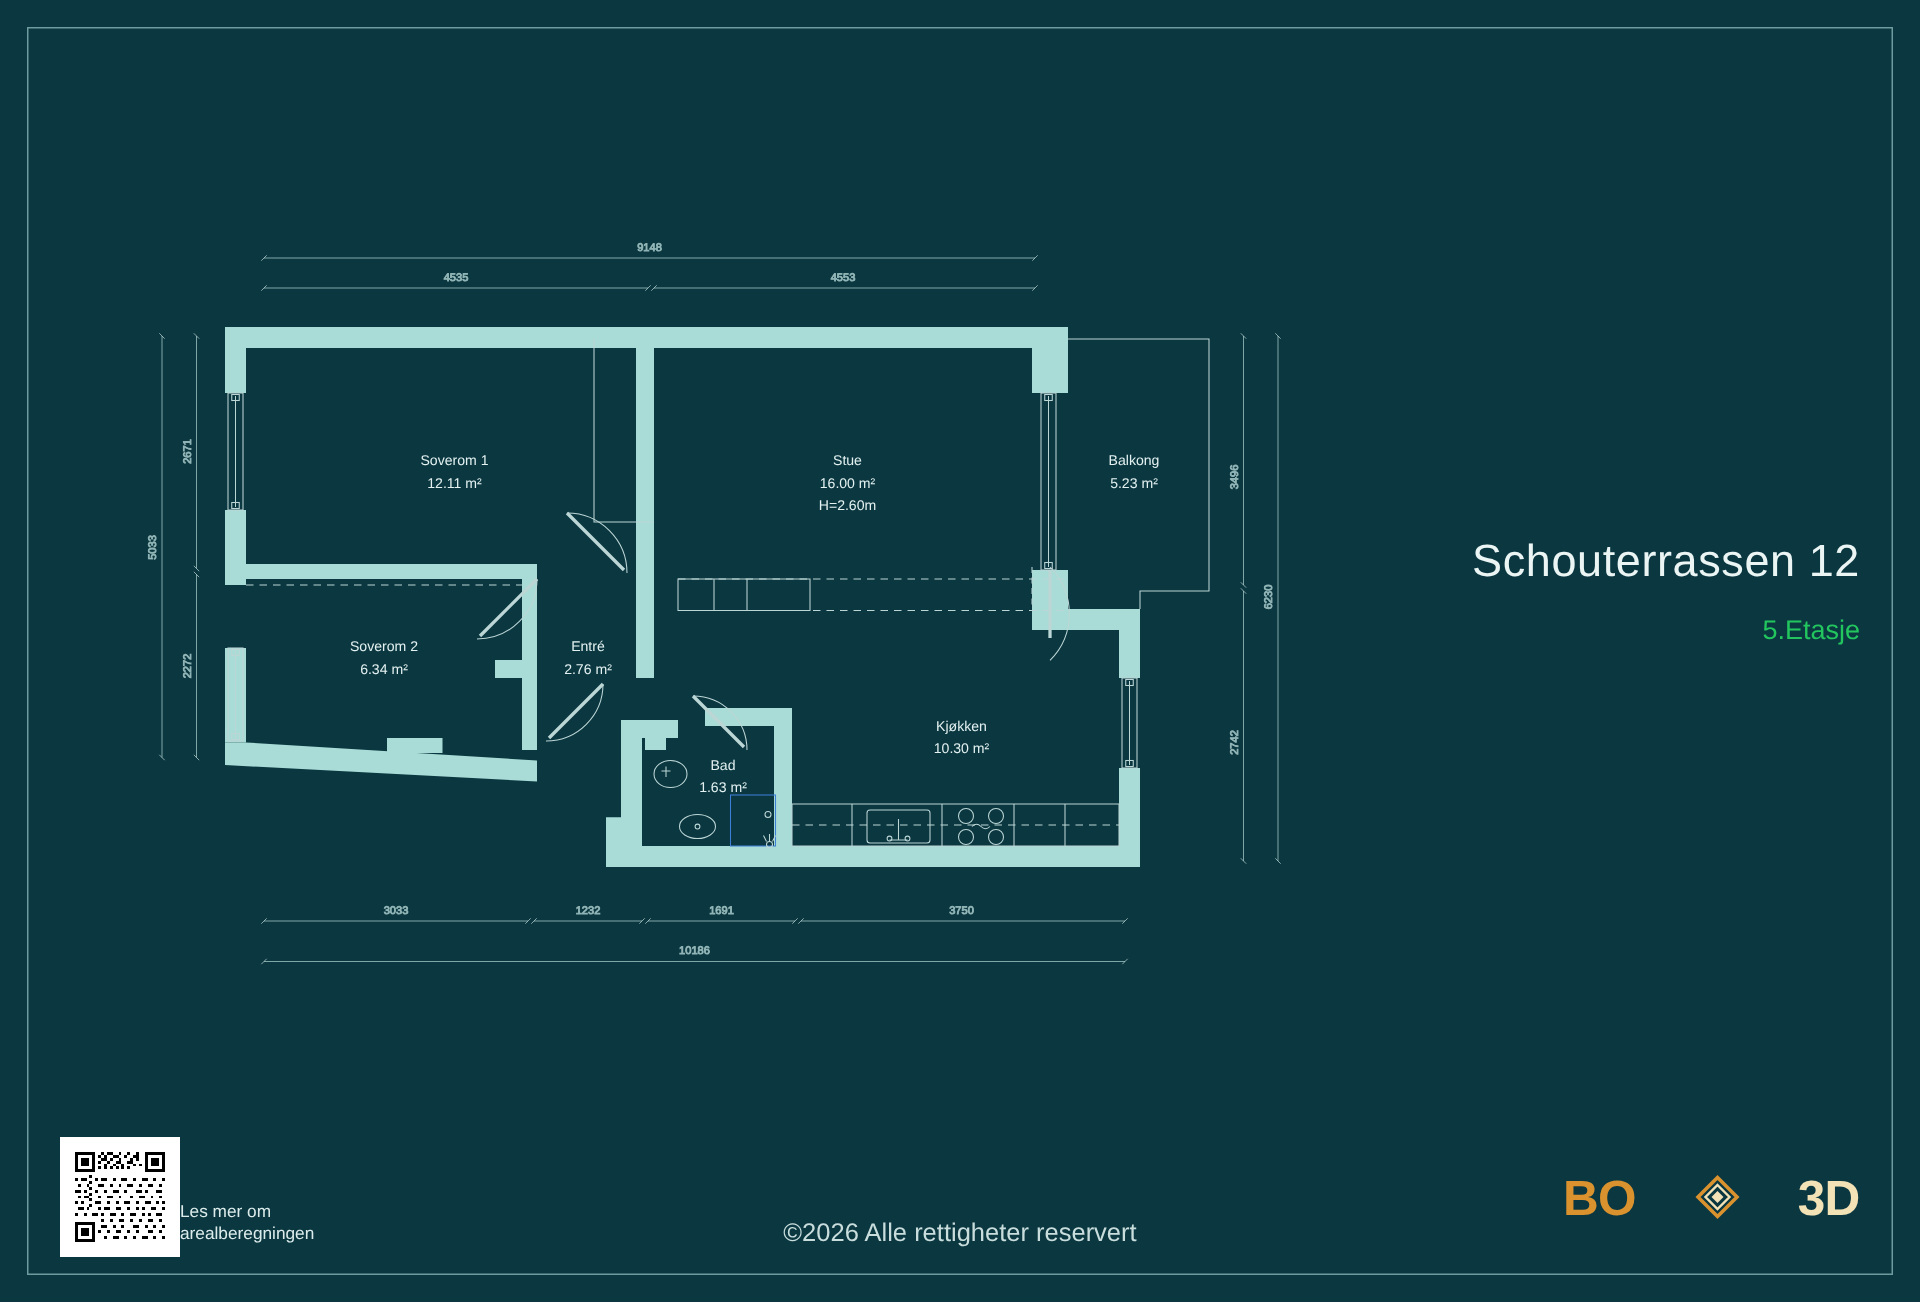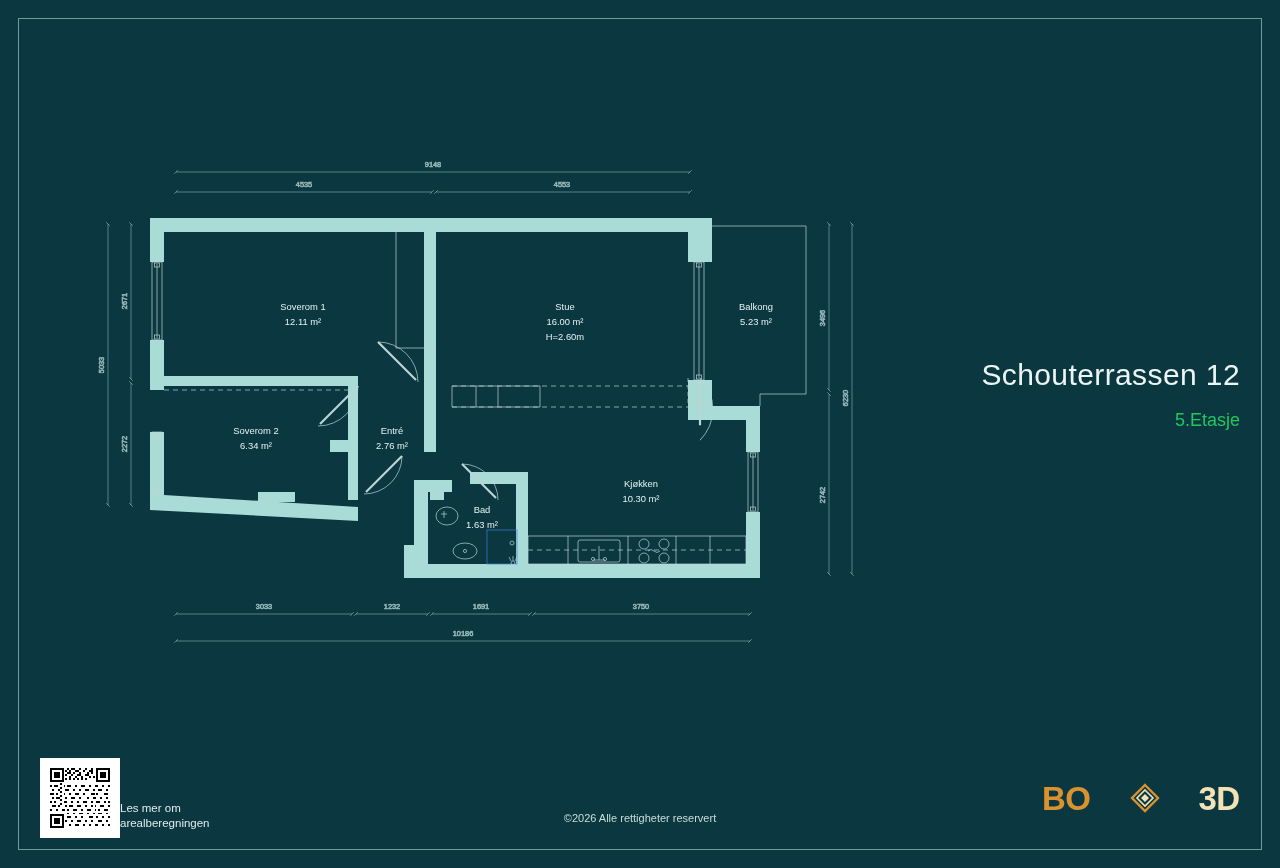--- a/index.html
+++ b/index.html
@@ -91,21 +91,21 @@
     white-space: pre-line;
   }
 
   
   .copyright {
     position: absolute;
     left: 0;
     top: 812px;
     width: 1280px;
     text-align: center;
-    font-size: 11px;
+    font-size: 17px;
     color: #c8dddc;
   }
 
   
   .logo {
     position: absolute;
     left: 1042px;
     top: 778px;
     display: flex;
     align-items: center;

